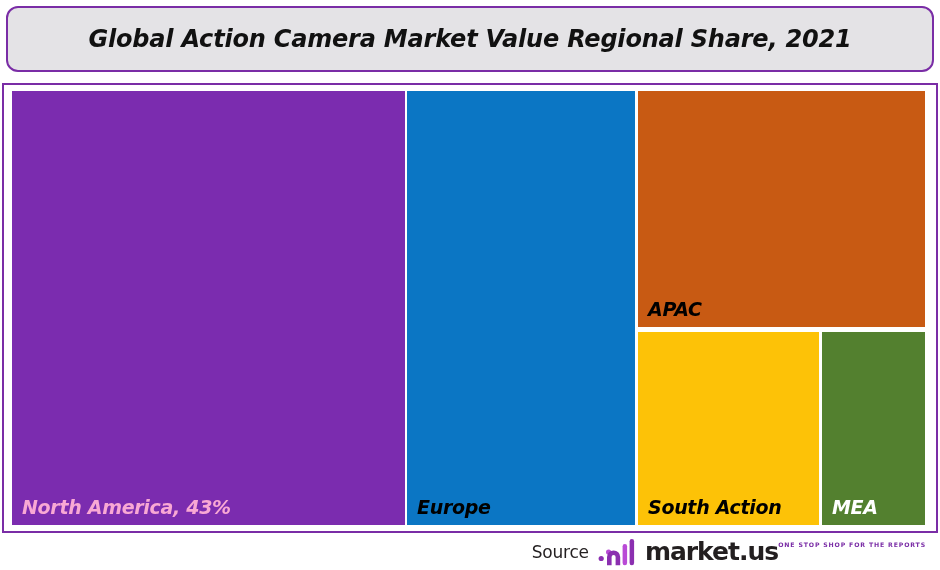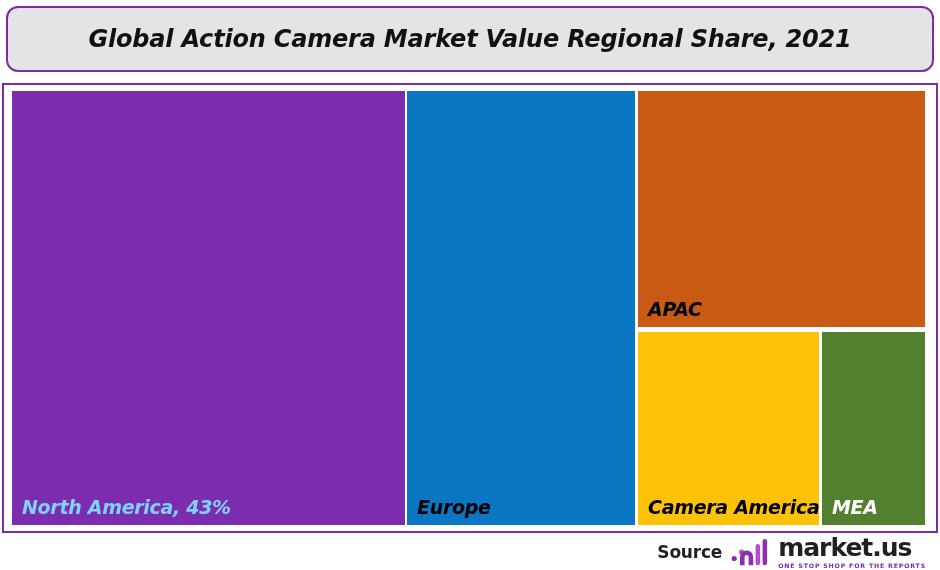--- a/index.html
+++ b/index.html
@@ -105,38 +105,38 @@
     height: 37px;
     display: flex;
     align-items: center;
     justify-content: flex-end;
     padding-right: 14px;
     box-sizing: border-box;
   }
   .source-label {
     font-family: "DejaVu Sans", sans-serif;
     font-size: 17px;
-    font-weight: bold;
+    font-weight: normal;
     color: #231f20;
     margin-right: 9px;
     letter-spacing: -0.2px;
   }
   .brand {
     display: flex;
     align-items: center;
   }
   .brand-mark {
     width: 42px;
     height: 30px;
     margin-right: 5px;
     display: block;
   }
   .brand-text {
     display: flex;
-    flex-direction: column;
+    flex-direction: row;
     justify-content: flex-start;
   }
   .brand-word {
     font-family: "DejaVu Sans", sans-serif;
     font-size: 25px;
     font-weight: bold;
     color: #231f20;
     line-height: 1;
     letter-spacing: -1px;
   }
@@ -156,33 +156,33 @@
 <div id="infographic">
 
   <div class="title-box" style="border-color: rgb(122, 45, 166); background: rgb(228, 227, 230);">
     <div class="title-text">Global Action Camera Market Value Regional Share, 2021</div>
   </div>
 
   <div class="chart-panel" style="border-color: rgb(122, 45, 166);">
     <div class="treemap">
 
       <div class="tile tile-na" style="background: rgb(123, 44, 175);">
-        <span class="tile-label" style="color: #7dd3fc;">North America, 43%</span>
+        <span class="tile-label" style="color: #f9a8d4;">North America, 43%</span>
       </div>
 
       <div class="tile tile-eu" style="background: rgb(11, 118, 196);">
         <span class="tile-label" style="color: rgb(0, 0, 0);">Europe</span>
       </div>
 
       <div class="tile tile-ap" style="background: rgb(200, 90, 19);">
         <span class="tile-label" style="color: rgb(0, 0, 0);">APAC</span>
       </div>
 
       <div class="tile tile-sa" style="background: rgb(253, 194, 7);">
-        <span class="tile-label" style="color: rgb(0, 0, 0);">Camera America</span>
+        <span class="tile-label" style="color: rgb(0, 0, 0);">South Action</span>
       </div>
 
       <div class="tile tile-mea" style="background: rgb(83, 128, 47);">
         <span class="tile-label" style="color: #ffffff;">MEA</span>
       </div>
 
     </div>
   </div>
 
   <div class="footer">

